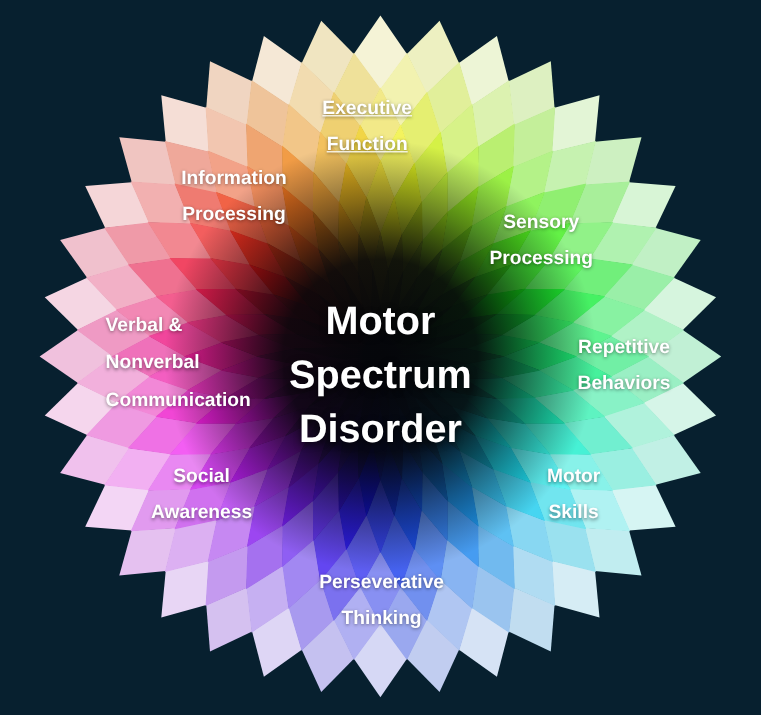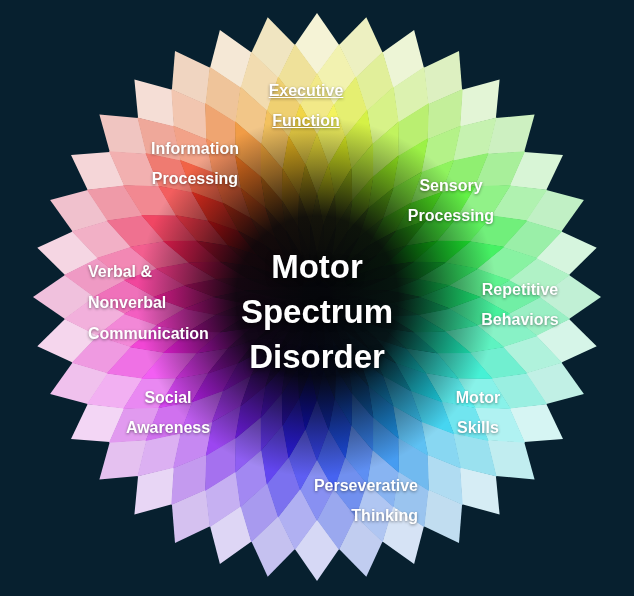--- a/index.html
+++ b/index.html
@@ -22,21 +22,21 @@
     font-size:16px;
     line-height:30px;
     text-align:center;
     white-space:pre-line;
     text-shadow:0 1px 3px rgba(0,0,0,.45);
   }
   .lbl-exec {left:226px; top:76px;  width:160px;text-decoration:underline;}
   .lbl-sens {left:371px; top:139px; width:160px;margin-top:32px;}
   .lbl-rep  {left:440px; top:275px; width:160px;}
   .lbl-motor{left:418px; top:383px; width:120px;}
-  .lbl-pers {left:218px; top:471px; width:200px;text-align:right;}
+  .lbl-pers {left:218px; top:471px; width:200px;}
   .lbl-soc  {left:88px;  top:383px; width:160px;}
   .lbl-verb {left:88px;  top:256px; width:185px; text-align:left; line-height:31px;}
   .lbl-info {left:110px;  top:134px; width:170px;}
   .center-title{
     left:187px; top:244px; width:260px;
     font-size:33px; line-height:45px;
     text-shadow:0 2px 6px rgba(0,0,0,.6);
   }
 </style>
 </head>

